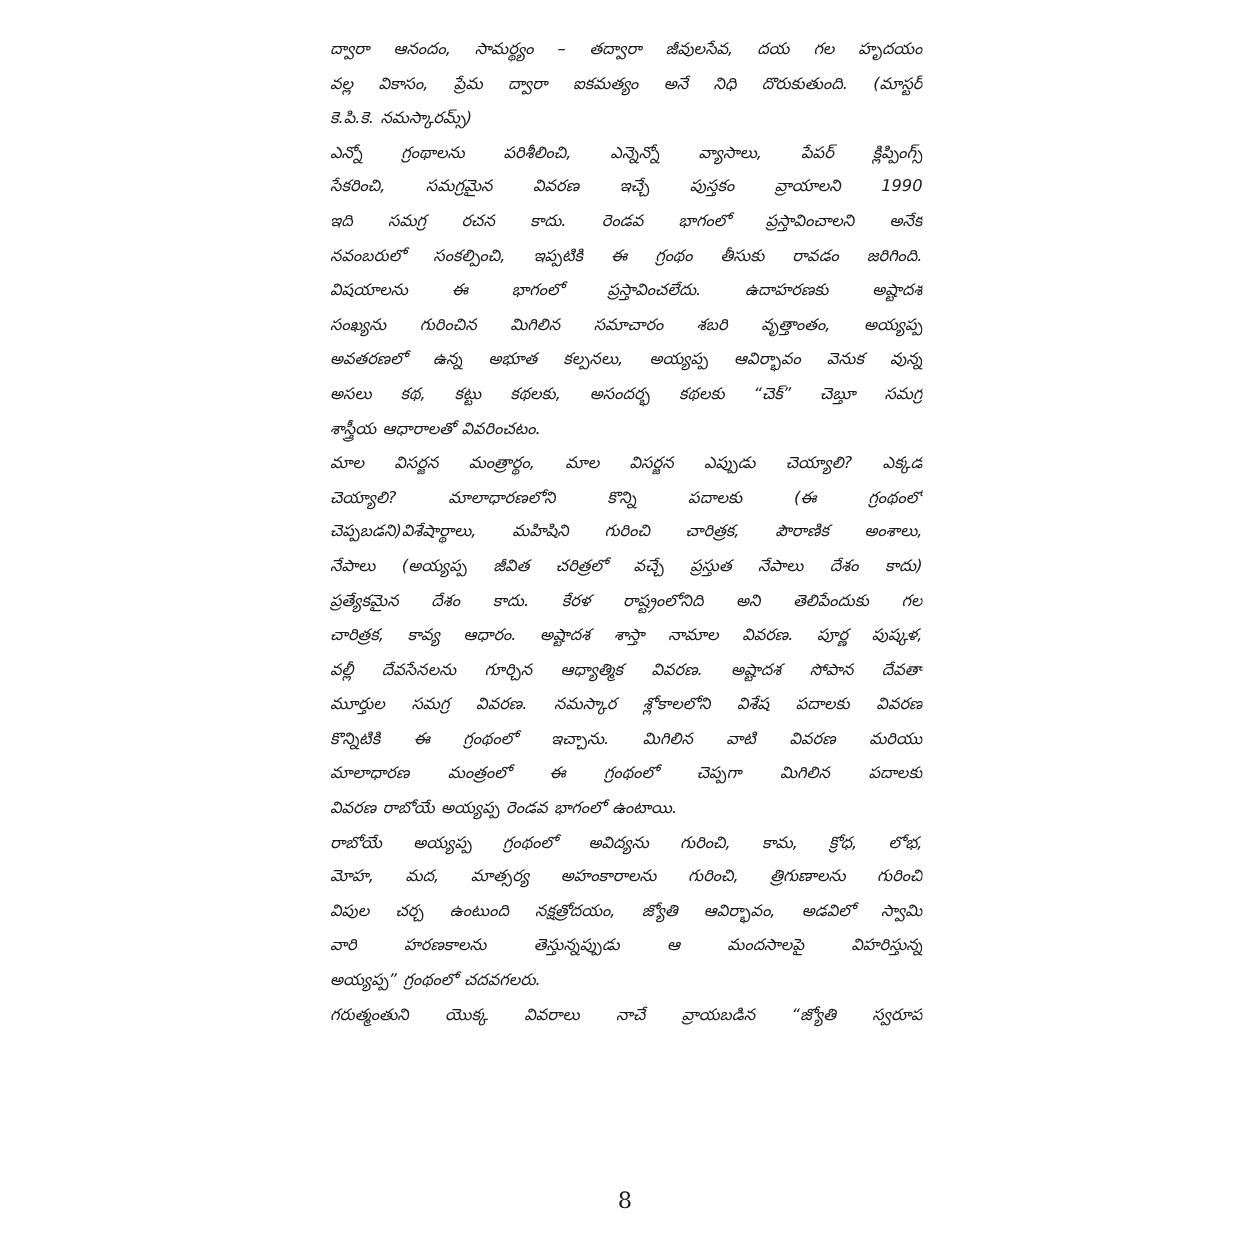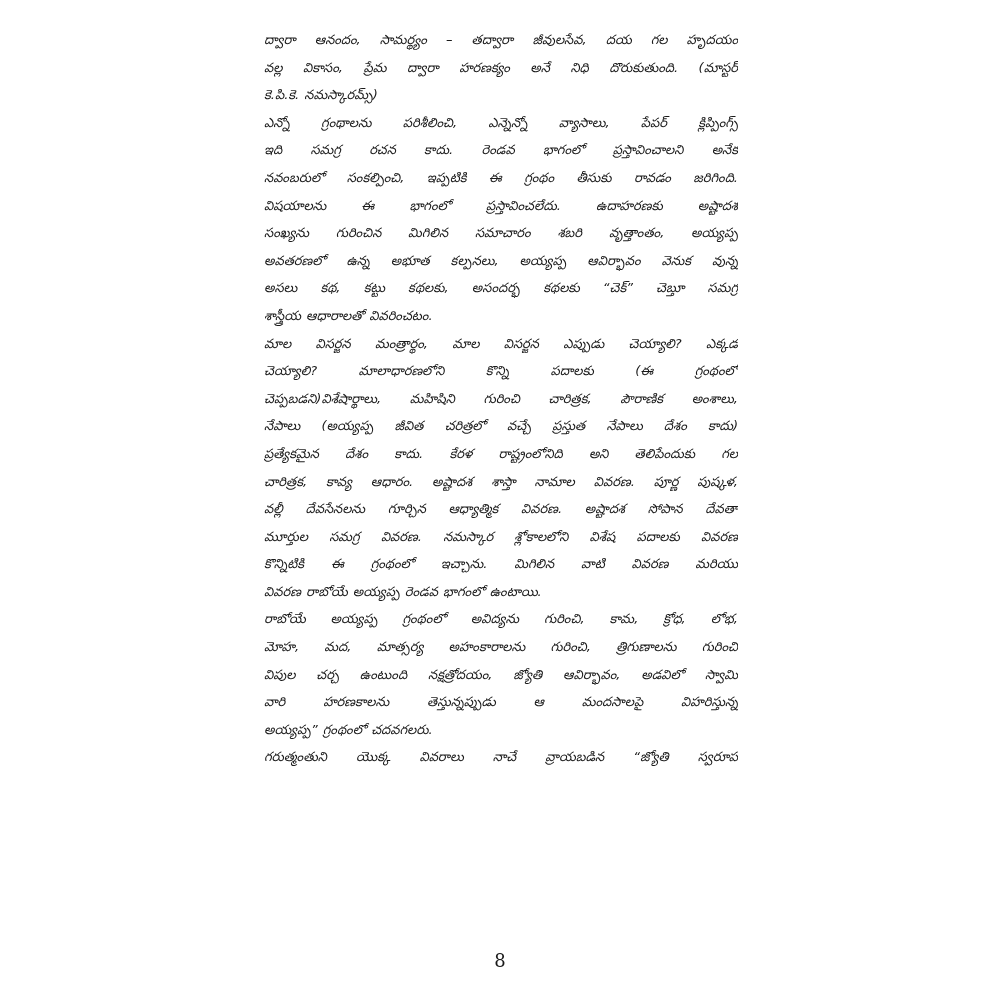--- a/index.html
+++ b/index.html
@@ -16,43 +16,45 @@
     position: absolute; left: 0; width: 1000px; top: 950px; text-align: center;
     font-family: "DejaVu Serif", "Liberation Serif", serif; font-size: 18px; color: #1a1a1a;
   }
 </style>
 </head>
 <body>
 
 <div class="page">
   <div class="para">
     <span class="line">ద్వారా ఆనందం, సామర్థ్యం – తద్వారా జీవులసేవ, దయ గల హృదయం</span>
-    <span class="line">వల్ల వికాసం, ప్రేమ ద్వారా హరణక్యం అనే నిధి దొరుకుతుంది. (మాస్టర్</span>
+    <span class="line">వల్ల వికాసం, ప్రేమ ద్వారా ఐకమత్యం అనే నిధి దొరుకుతుంది. (మాస్టర్</span>
     <span class="line last">కె.పి.కె. నమస్కారమ్స్)</span>
   </div>
   <div class="para">
     <span class="line">ఎన్నో గ్రంథాలను పరిశీలించి, ఎన్నెన్నో వ్యాసాలు, పేపర్ క్లిప్పింగ్స్</span>
+    <span class="line">సేకరించి, సమగ్రమైన వివరణ ఇచ్చే పుస్తకం వ్రాయాలని 1990</span>
     <span class="line">ఇది సమగ్ర రచన కాదు. రెండవ భాగంలో ప్రస్తావించాలని అనేక</span>
     <span class="line">నవంబరులో సంకల్పించి, ఇప్పటికి ఈ గ్రంథం తీసుకు రావడం జరిగింది.</span>
     <span class="line">విషయాలను ఈ భాగంలో ప్రస్తావించలేదు. ఉదాహరణకు అష్టాదశ</span>
     <span class="line">సంఖ్యను గురించిన మిగిలిన సమాచారం శబరి వృత్తాంతం, అయ్యప్ప</span>
     <span class="line">అవతరణలో ఉన్న అభూత కల్పనలు, అయ్యప్ప ఆవిర్భావం వెనుక వున్న</span>
     <span class="line">అసలు కథ, కట్టు కథలకు, అసందర్భ కథలకు “చెక్” చెబ్తూ సమగ్ర</span>
     <span class="line last">శాస్త్రీయ ఆధారాలతో వివరించటం.</span>
   </div>
   <div class="para">
     <span class="line">మాల విసర్జన మంత్రార్థం, మాల విసర్జన ఎప్పుడు చెయ్యాలి? ఎక్కడ</span>
     <span class="line">చెయ్యాలి? మాలాధారణలోని కొన్ని పదాలకు (ఈ గ్రంథంలో</span>
     <span class="line">చెప్పబడని)విశేషార్థాలు, మహిషిని గురించి చారిత్రక, పౌరాణిక అంశాలు,</span>
     <span class="line">నేపాలు (అయ్యప్ప జీవిత చరిత్రలో వచ్చే ప్రస్తుత నేపాలు దేశం కాదు)</span>
     <span class="line">ప్రత్యేకమైన దేశం కాదు. కేరళ రాష్ట్రంలోనిది అని తెలిపేందుకు గల</span>
     <span class="line">చారిత్రక, కావ్య ఆధారం. అష్టాదశ శాస్తా నామాల వివరణ. పూర్ణ పుష్కళ,</span>
     <span class="line">వల్లీ దేవసేనలను గూర్చిన ఆధ్యాత్మిక వివరణ. అష్టాదశ సోపాన దేవతా</span>
     <span class="line">మూర్తుల సమగ్ర వివరణ. నమస్కార శ్లోకాలలోని విశేష పదాలకు వివరణ</span>
     <span class="line">కొన్నిటికి ఈ గ్రంథంలో ఇచ్చాను. మిగిలిన వాటి వివరణ మరియు</span>
+    <span class="line">మాలాధారణ మంత్రంలో ఈ గ్రంథంలో చెప్పగా మిగిలిన పదాలకు</span>
     <span class="line last">వివరణ రాబోయే అయ్యప్ప రెండవ భాగంలో ఉంటాయి.</span>
   </div>
   <div class="para">
     <span class="line">రాబోయే అయ్యప్ప గ్రంథంలో అవిద్యను గురించి, కామ, క్రోధ, లోభ,</span>
     <span class="line">మోహ, మద, మాత్సర్య అహంకారాలను గురించి, త్రిగుణాలను గురించి</span>
     <span class="line">విపుల చర్చ ఉంటుంది నక్షత్రోదయం, జ్యోతి ఆవిర్భావం, అడవిలో స్వామి</span>
     <span class="line">వారి హరణకాలను తెస్తున్నప్పుడు ఆ మందసాలపై విహరిస్తున్న</span>
     <span class="line last">అయ్యప్ప” గ్రంథంలో చదవగలరు.</span>
     <span class="line">గరుత్మంతుని యొక్క వివరాలు నాచే వ్రాయబడిన “జ్యోతి స్వరూప</span>
   </div>

